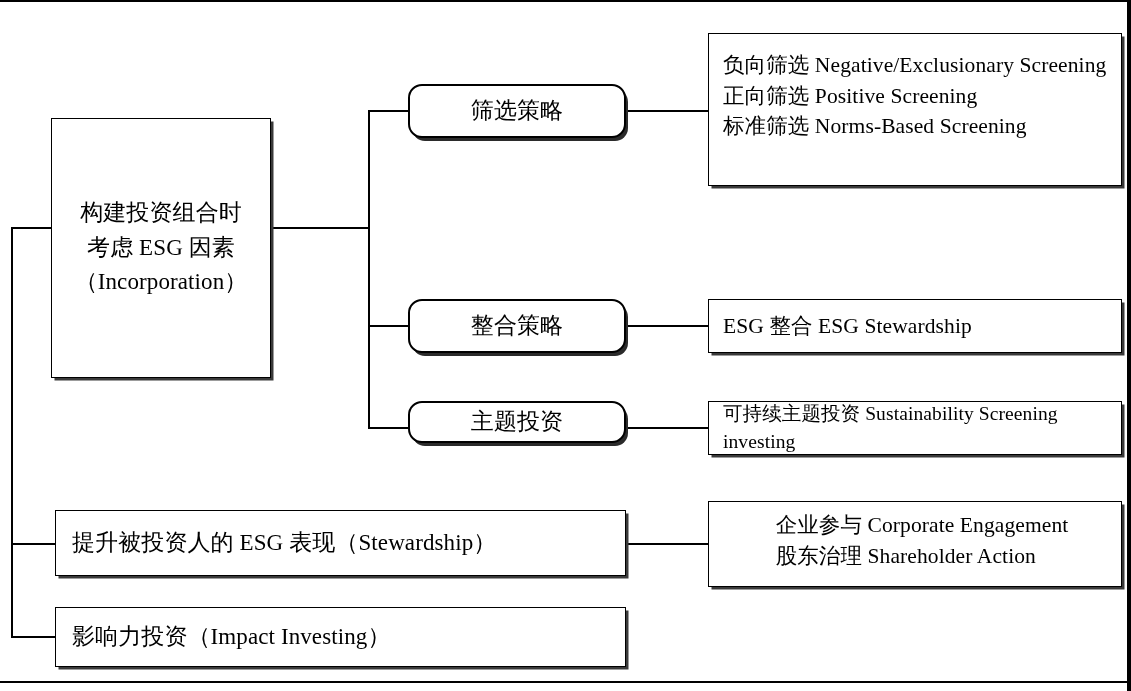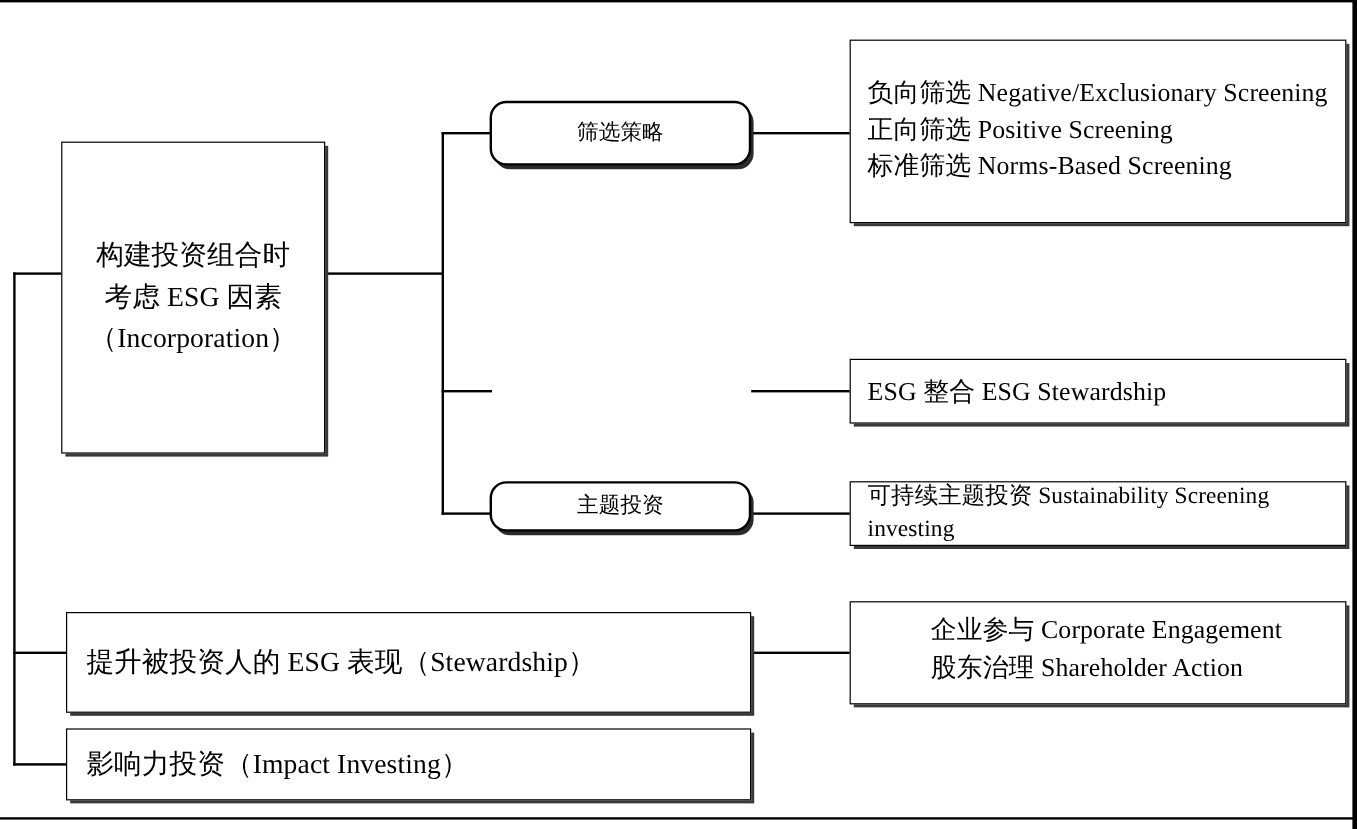--- a/index.html
+++ b/index.html
@@ -45,21 +45,21 @@
     box-shadow: 3px 4px 0 -1px #2b2b2b;
   }
 
   
   .txt {
     line-height: 1.42;
     white-space: pre-line;
     letter-spacing: 0.1px;
   }
   .t-main    { font-size: 23px; line-height: 1.5; }
-  .t-node    { font-size: 18px; }
+  .t-node    { font-size: 23px; }
   .t-list    { font-size: 21.5px; padding-left: 14px; }
   .t-list-sm { font-size: 19.5px; padding-left: 14px; }
   .t-wide    { font-size: 23px; padding-left: 16px; }
 
   
   .ln {
     position: absolute;
     background: #000000;
   }
   .ln.h { height: 2px; }
@@ -92,38 +92,41 @@
 
   <div class="box center" style="left:51px; top:118px; width:220px; height:260px;">
     <div class="txt t-main">构建投资组合时
 考虑 ESG 因素
 （Incorporation）</div>
   </div>
 
   <div class="box center rounded" style="left:408px; top:84px; width:218px; height:54px;">
     <div class="txt t-node">筛选策略</div>
   </div>
-  <div class="box" style="left:708px; top:33px; width:414px; height:153px; align-items:flex-start; padding-top:28px;">
+  <div class="box" style="left:708px; top:33px; width:414px; height:153px; align-items:flex-start; padding-top:16px;">
     <div class="txt t-list">负向筛选  Negative/Exclusionary Screening
 正向筛选  Positive Screening
 标准筛选  Norms-Based Screening</div>
   </div>
 
+  <div class="box center rounded" style="left:408px; top:299px; width:218px; height:54px;">
+    <div class="txt t-node">整合策略</div>
+  </div>
   <div class="box" style="left:708px; top:299px; width:414px; height:54px;">
     <div class="txt t-list">ESG 整合  ESG Stewardship</div>
   </div>
 
   <div class="box center rounded" style="left:408px; top:401px; width:218px; height:42px;">
     <div class="txt t-node">主题投资</div>
   </div>
   <div class="box" style="left:708px; top:401px; width:414px; height:54px;">
     <div class="txt t-list-sm">可持续主题投资 Sustainability Screening investing</div>
   </div>
 
-  <div class="box" style="left:55px; top:510px; width:571px; height:84px;">
+  <div class="box" style="left:55px; top:510px; width:571px; height:66px;">
     <div class="txt t-wide">提升被投资人的 ESG 表现（Stewardship）</div>
   </div>
   <div class="box" style="left:708px; top:501px; width:414px; height:86px; align-items:flex-start; padding-top:8px;justify-content:center;">
     <div class="txt t-list">企业参与  Corporate Engagement
 股东治理  Shareholder Action</div>
   </div>
 
   <div class="box" style="left:55px; top:607px; width:571px; height:60px;">
     <div class="txt t-wide">影响力投资（Impact Investing）</div>
   </div>

